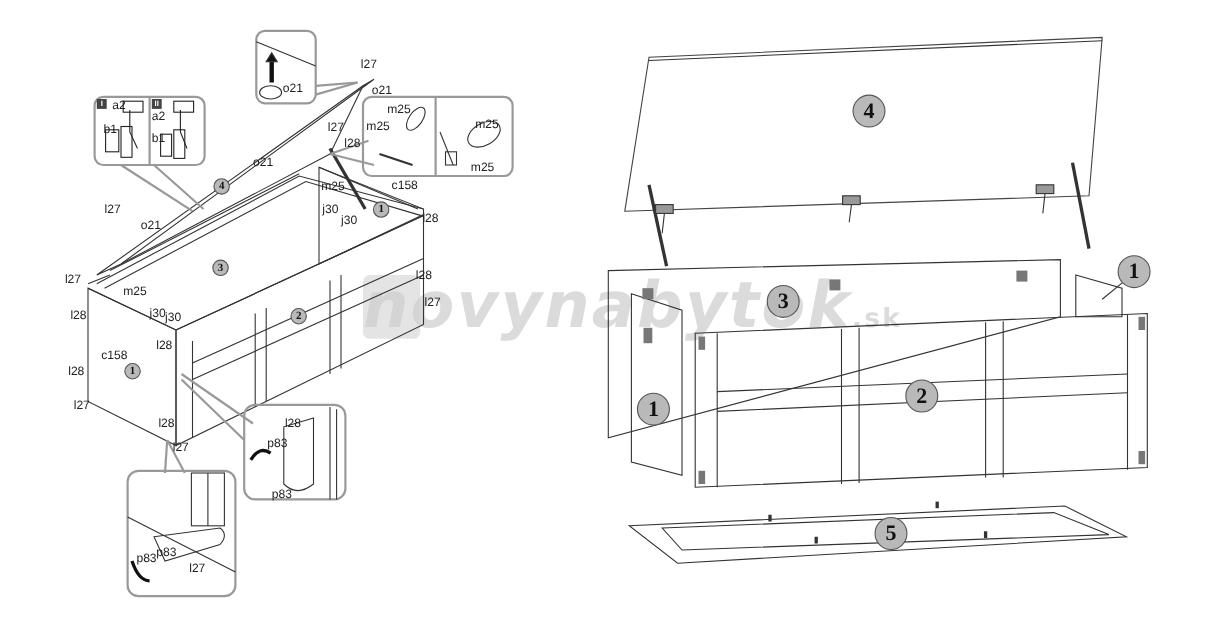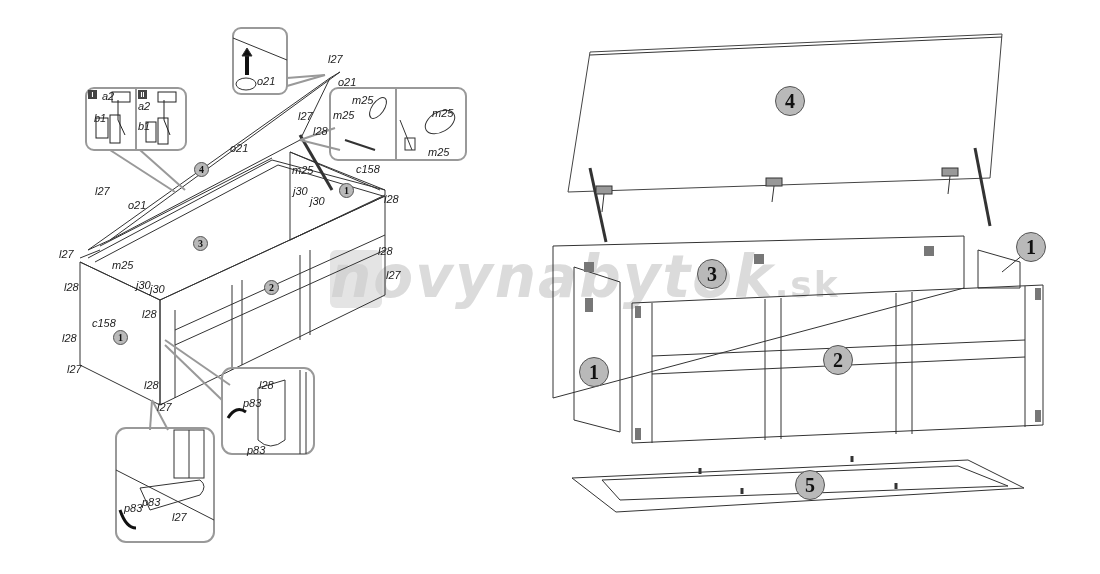--- a/index.html
+++ b/index.html
@@ -1,24 +1,24 @@
 <!DOCTYPE html>
 <html><head>
 <meta charset="utf-8">
 <style>
   html, body { margin:0; padding:0; background:#ffffff; }
   body { width:1100px; height:574px; position:relative; overflow:hidden; font-family:"Liberation Sans", sans-serif; }
   svg { position:absolute; left:0; top:0; }
-  .lbl { position:absolute; font-size:11px; color:#222; line-height:1; white-space:nowrap; font-family:"Liberation Sans", sans-serif;font-style:italic; }
+  .lbl { position:absolute; font-size:11px; color:#222; line-height:1; white-space:nowrap; font-family:"Liberation Sans", sans-serif; }
   .badge { position:absolute; border-radius:50%; background:#b9b9b9; border:1.5px solid #555; color:#111; font-family:"Liberation Serif", serif; font-weight:bold; display:flex; align-items:center; justify-content:center; box-sizing:border-box; }
   .b-sm { width:15px; height:15px; font-size:10px; }
   .b-lg { width:30px; height:30px; font-size:20px; }
   .inset-tag { position:absolute; width:9px; height:9px; background:#444; color:#fff; font-size:7px; display:flex; align-items:center; justify-content:center; font-weight:bold; }
   .watermark { position:absolute; left:330px; top:243px; font-size:58px; font-style:italic; color:#cfcfcf; font-family:"DejaVu Sans", sans-serif; letter-spacing:2px; opacity:0.75; font-weight:bold; }
-  .wm-sk { font-size:36px; font-style:normal; }
+  .wm-sk { font-size:24px; font-style:normal; }
   .wm-logo { position:absolute; left:330px; top:250px; width:52px; height:58px; background:#d8d8d8; border-radius:6px; opacity:0.7; }
 </style>
 </head>
 <body>
 
 <div class="wm-logo"></div>
 <div class="watermark"><span>novynabytok</span><span class="wm-sk">.sk</span></div>
 
 <svg width="1100" height="574" viewBox="0 0 1100 574">
   <g fill="none" stroke="#333" stroke-width="1">

